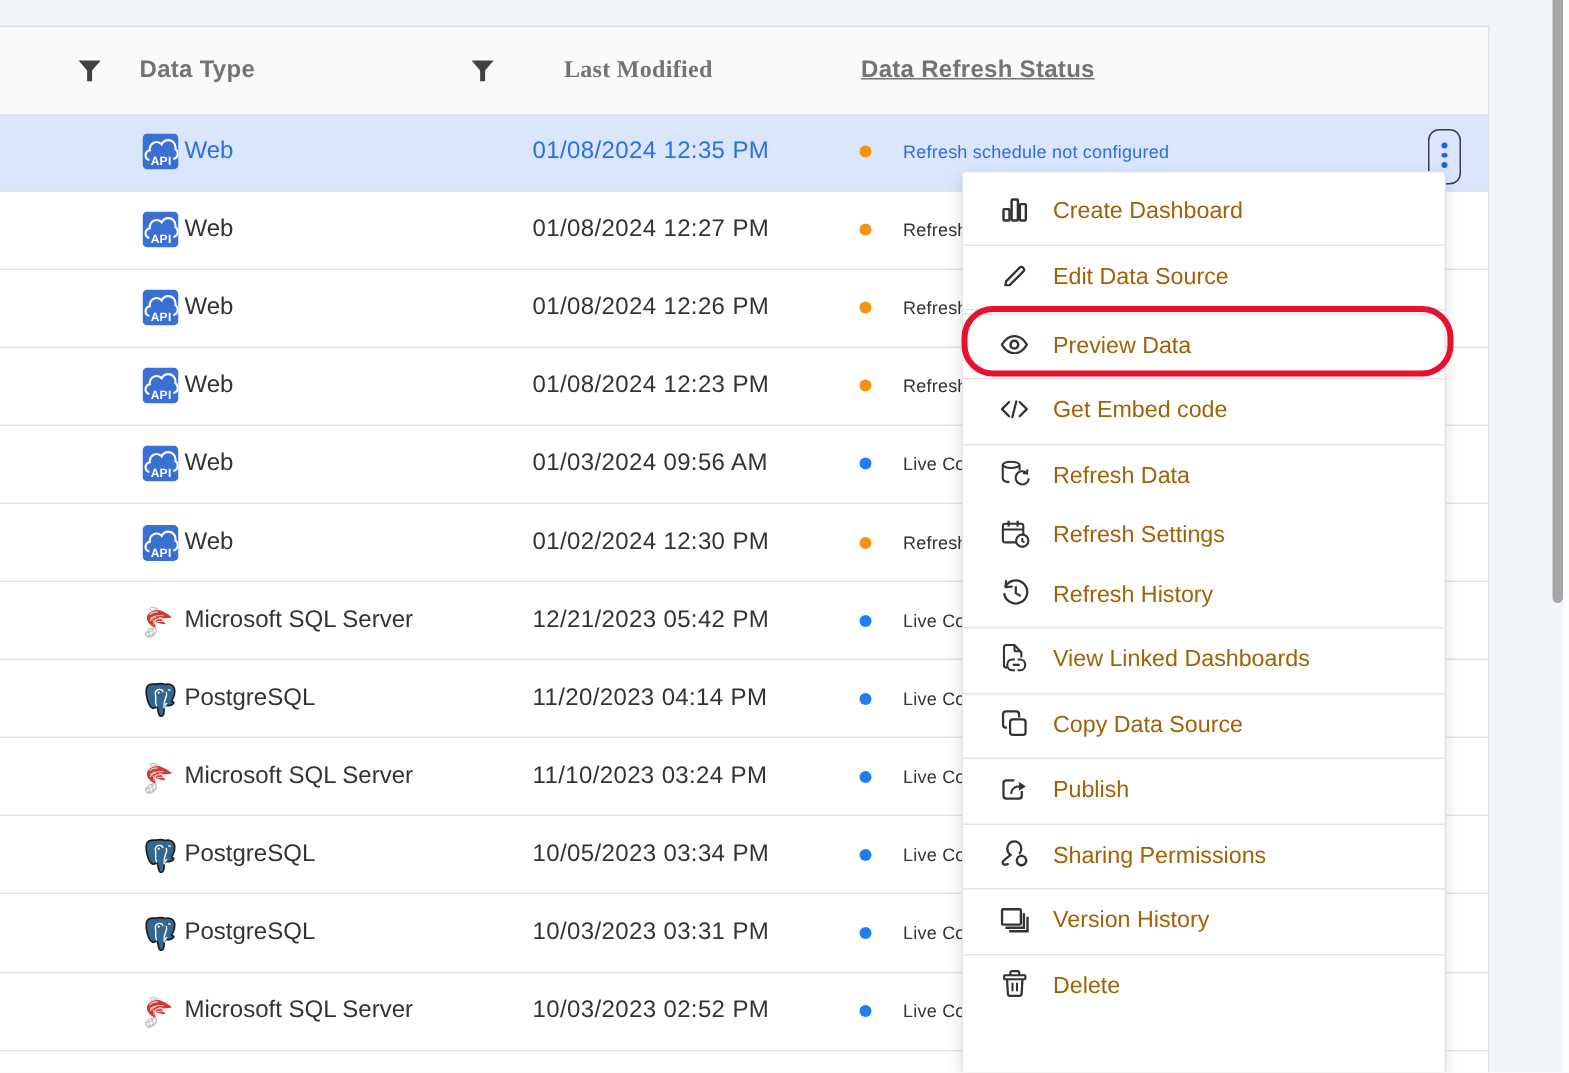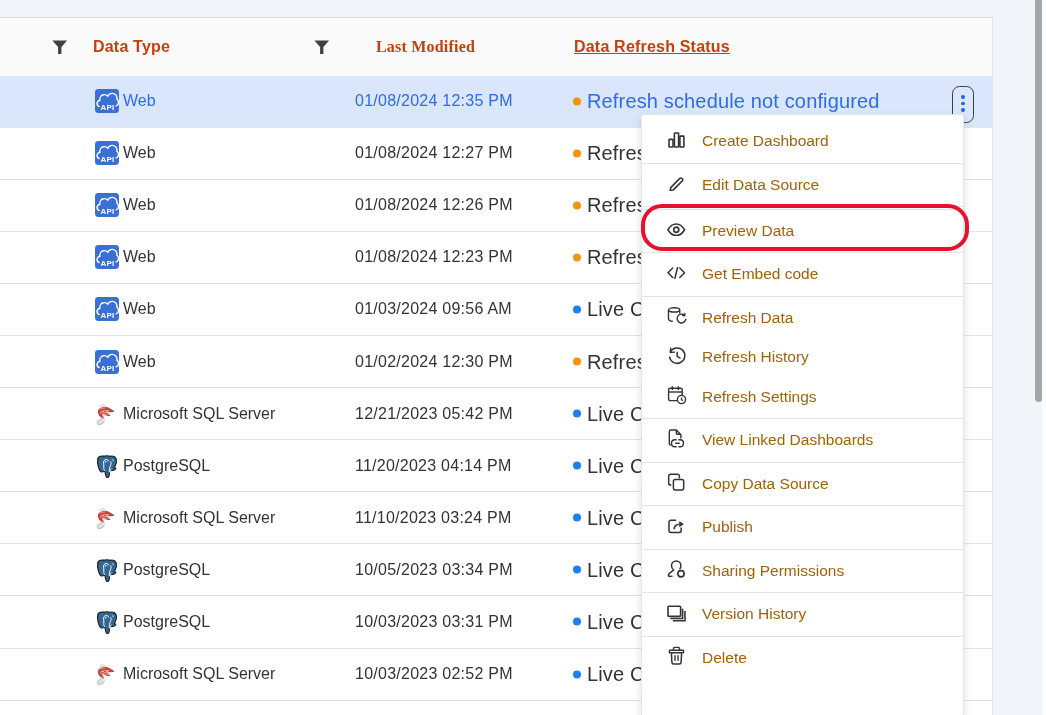--- a/index.html
+++ b/index.html
@@ -1,28 +1,28 @@
 <!DOCTYPE html>
 <html><head>
 <meta charset="utf-8">
 <style>
 * { margin:0; padding:0; box-sizing:border-box; }
 html,body { width:1046px; height:715px; overflow:hidden; }
 body { background:#f1f5f9; font-family:"Liberation Sans",sans-serif; position:relative; color:#333; }
 #table { position:absolute; left:0; top:17px; width:993px; height:698px; background:#fff; border-top:1px solid #dadde1; border-right:1px solid #dfe2e6; }
 #thead { position:relative; height:57.5px; background:#fafafa; }
-.hlabel { position:absolute; top:29px; transform:translateY(-50%); font-size:16px; font-weight:bold; color:#c2410c; letter-spacing:0.2px; white-space:nowrap; }
+.hlabel { position:absolute; top:29px; transform:translateY(-50%); font-size:16px; font-weight:bold; color:#737373; letter-spacing:0.2px; white-space:nowrap; }
 .funnel { position:absolute; top:22px; }
 .row { position:relative; height:52.1px; border-bottom:1px solid #e4e4e4; background:#fff; }
 .row.sel { background:#d9e6fb; }
 .row.sel .name, .row.sel .date, .row.sel .stext { color:#2e6ce8; }
 .icon { position:absolute; left:95px; top:50%; transform:translateY(-50%); line-height:0; }
 .name { position:absolute; left:123px; top:50%; transform:translateY(-50%); font-size:16px; white-space:nowrap; }
 .date { position:absolute; left:355px; top:50%; transform:translateY(-50%); font-size:16px; letter-spacing:0.25px; white-space:nowrap; }
-.status { position:absolute; left:573px; top:50%; transform:translateY(-50%); font-size:20px; letter-spacing:0.15px; white-space:nowrap; display:flex; align-items:center; }
+.status { position:absolute; left:573px; top:50%; transform:translateY(-50%); font-size:12px; letter-spacing:0.15px; white-space:nowrap; display:flex; align-items:center;gap:15px; }
 .dot { width:8px; height:8px; border-radius:50%; display:inline-block; margin-right:6px; flex:none; }
 .dot.o { background:#f5930f; }
 .dot.b { background:#1e7ff2; }
 #kebab { position:absolute; left:951.5px; top:86px; width:22.5px; height:37px; border:1.6px solid #3a3d42; border-radius:7.5px; }
 #kebab .kd { position:absolute; left:50%; width:3.9px; height:3.9px; margin-left:-1.95px; border-radius:50%; background:#2160f0; }
 #menu { position:absolute; left:640.5px; top:114px; width:323.5px; height:601px; background:#fff; border:1px solid #e3e5e7; border-bottom:none; border-radius:3px 3px 0 0; box-shadow:0 4px 10px rgba(0,0,0,0.13); padding-top:6.5px; z-index:10; }
 .mi { position:relative; height:39.5px; }
 .mi .mico { position:absolute; left:25px; top:calc(50% - 1.5px); transform:translateY(-50%); width:20px; height:20px; display:flex; align-items:center; justify-content:center; line-height:0; }
 .mi .mtext { position:absolute; left:60.5px; top:50%; transform:translateY(-50%); font-size:15.5px; color:#a16207; white-space:nowrap; }
 .msep { height:1px; background:#e4e4e4; margin:1.5px 0; }
@@ -310,42 +310,42 @@
           <path d="M1.5 2.9 V11.8 C1.5 13.2 3.3 14.2 5.9 14.4"></path>
           <path d="M12.7 2.9 V6.6"></path>
           <path d="M17.6 8.4 A4.4 4.4 0 1 0 18.9 11.9"></path>
           <path d="M17.9 5.9 L17.7 8.7 L15.0 8.3" stroke-width="1.3" fill="none"></path>
         </svg>
       </span>
       <span class="mtext">Refresh Data</span>
     </div>
 <div class="mi">
       <span class="mico">
-        <svg width="20" height="20" viewBox="0 0 20 20" fill="none" stroke="#333" stroke-width="1.5">
-          <path d="M3.2 6.3 A7.7 7.7 0 1 1 2.5 10.5"></path>
-          <path d="M3.7 2.3 L3.3 6.5 L7.5 6.1" stroke-width="1.4" stroke-linejoin="round" stroke-linecap="round"></path>
-          <path d="M10.2 5.8 V10.4 L13.5 12.4" stroke-width="1.5"></path>
-        </svg>
-      </span>
-      <span class="mtext">Refresh History</span>
-    </div>
-<div class="mi">
-      <span class="mico">
         <svg width="20" height="20" viewBox="0 0 20 20" fill="none" stroke="#333" stroke-width="1.4">
           <rect x="1.6" y="3.2" width="13.6" height="12.4" rx="1.5"></rect>
           <line x1="1.6" y1="7" x2="15.2" y2="7"></line>
           <line x1="5.4" y1="1.2" x2="5.4" y2="5" stroke-width="1.5"></line>
           <line x1="11.4" y1="1.2" x2="11.4" y2="5" stroke-width="1.5"></line>
           <circle cx="14.5" cy="14.5" r="4.4" fill="#fff" stroke="none"></circle>
           <circle cx="14.5" cy="14.5" r="4.1"></circle>
           <path d="M14.5 12.6 V14.7 L16 15.6" stroke-width="1.3"></path>
         </svg>
       </span>
       <span class="mtext">Refresh Settings</span>
     </div>
+<div class="mi">
+      <span class="mico">
+        <svg width="20" height="20" viewBox="0 0 20 20" fill="none" stroke="#333" stroke-width="1.5">
+          <path d="M3.2 6.3 A7.7 7.7 0 1 1 2.5 10.5"></path>
+          <path d="M3.7 2.3 L3.3 6.5 L7.5 6.1" stroke-width="1.4" stroke-linejoin="round" stroke-linecap="round"></path>
+          <path d="M10.2 5.8 V10.4 L13.5 12.4" stroke-width="1.5"></path>
+        </svg>
+      </span>
+      <span class="mtext">Refresh History</span>
+    </div>
 <div class="msep"></div>
 <div class="mi">
       <span class="mico">
         <svg width="19" height="19" viewBox="0 0 19 19" fill="none" stroke="#333" stroke-width="1.4">
           <path d="M13.9 9.4 V5.9 L9.3 1 H4 C3 1 2.3 1.7 2.3 2.7 V14.4 C2.3 15.4 3 16.1 4 16.1 H4.4"></path>
           <path d="M9.3 1.2 V4 C9.3 4.7 9.8 5.2 10.5 5.2 H13.7"></path>
           <path d="M9.6 10.7 H8 C6 10.7 4.5 12.25 4.5 14.25 C4.5 16.25 6 17.8 8 17.8 H9.6"></path>
           <path d="M11.4 10.7 H13 C15 10.7 16.5 12.25 16.5 14.25 C16.5 16.25 15 17.8 13 17.8 H11.4"></path>
           <path d="M8.2 14.25 H12.8"></path>
         </svg>

